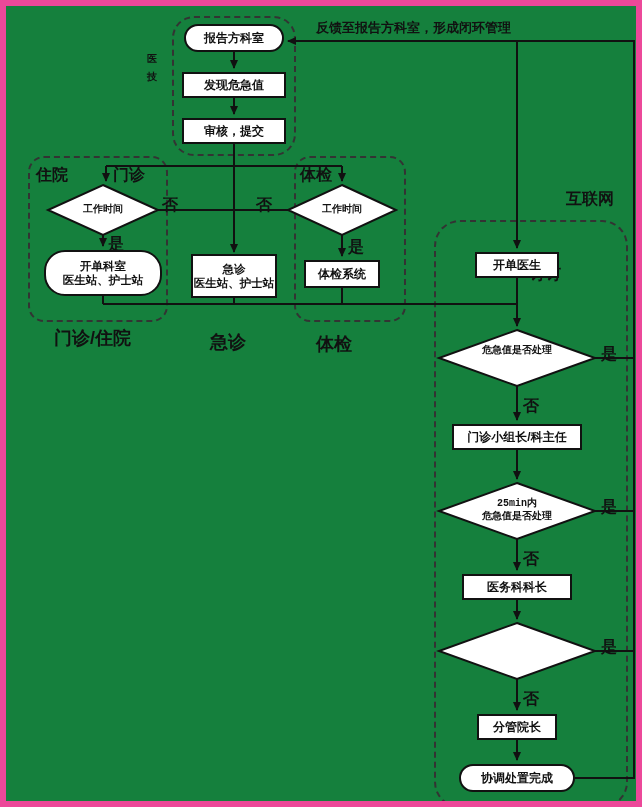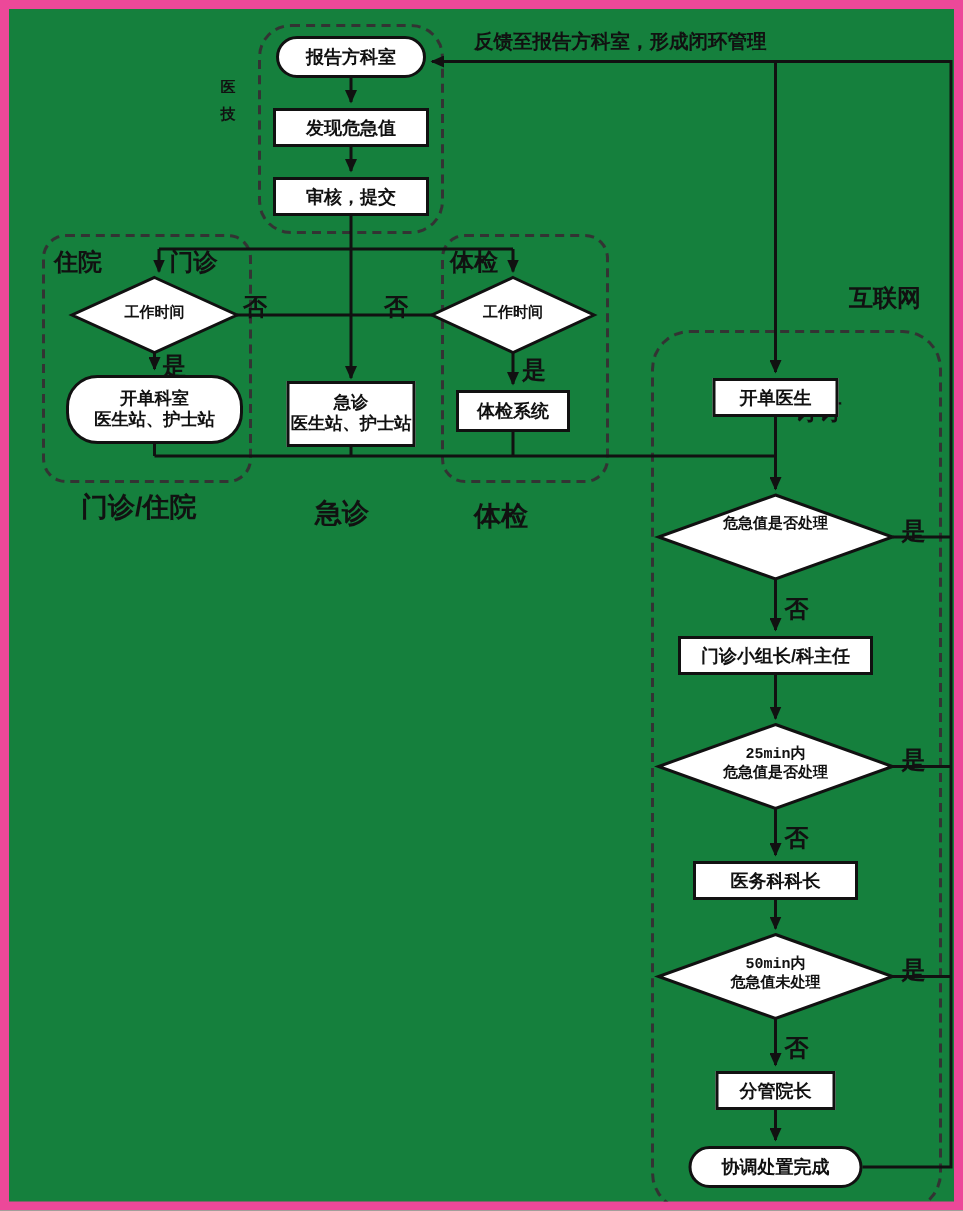--- a/index.html
+++ b/index.html
@@ -132,23 +132,19 @@
   <div class="node" style="left:446px;top:418px;width:130px;height:26px;">门诊小组长/科主任</div>
 
   <div class="dtext" style="left:433px;top:491px;width:156px;">
     <span>25min内</span>
     <span>危急值是否处理</span>
   </div>
   <div class="lab" style="left:595px;top:491px;">是</div>
   <div class="lab" style="left:517px;top:543px;">否</div>
   <div class="node" style="left:456px;top:568px;width:110px;height:26px;">医务科科长</div>
 
-  <div class="dtext" style="left:433px;top:631px;width:156px;">
-    <span>50min内</span>
-    <span>危急值未处理</span>
-  </div>
   <div class="lab" style="left:595px;top:631px;">是</div>
   <div class="lab" style="left:517px;top:683px;">否</div>
   <div class="node" style="left:471px;top:708px;width:80px;height:26px;">分管院长</div>
 
   <div class="node" style="left:453px;top:758px;width:116px;height:28px;border-radius:14px;">协调处置完成</div>
 
 </div>
 
 </body></html>

